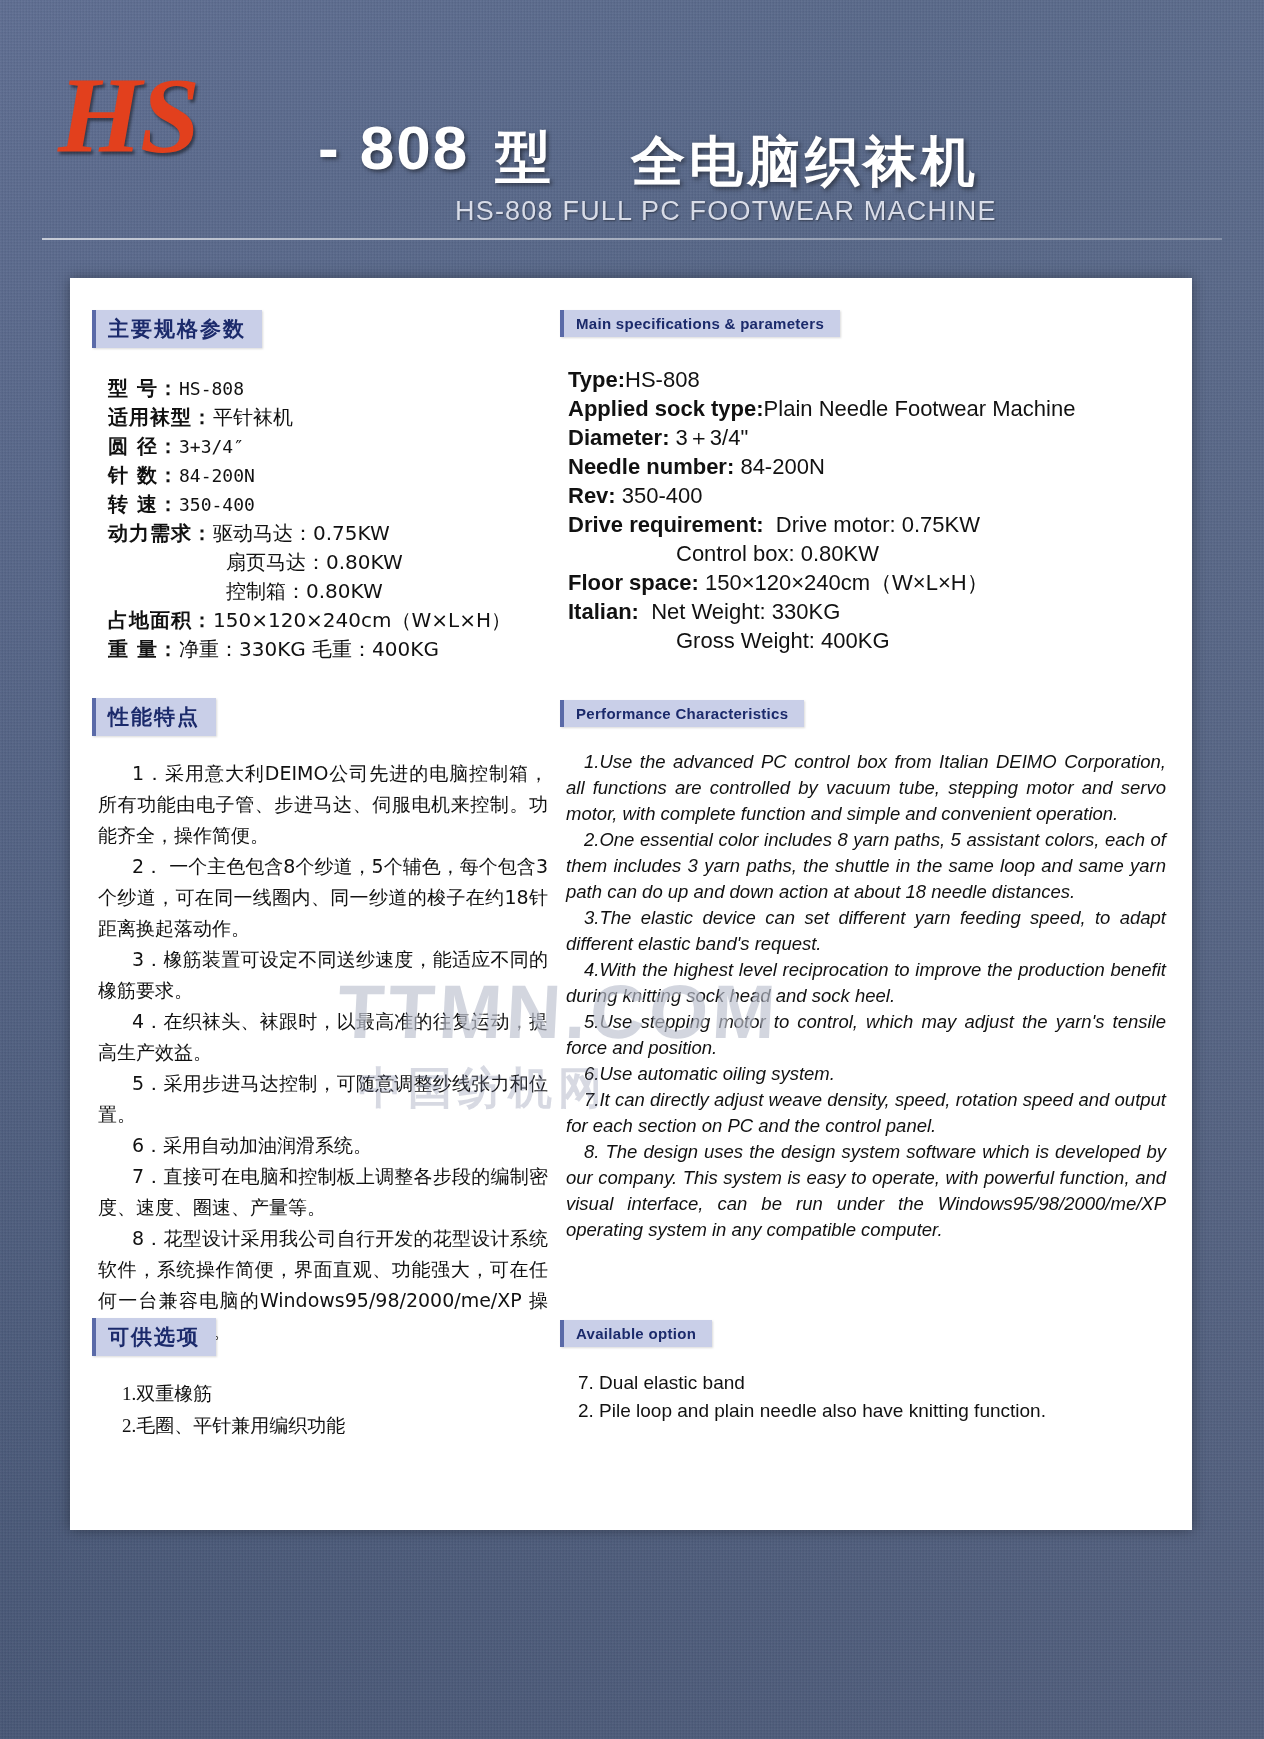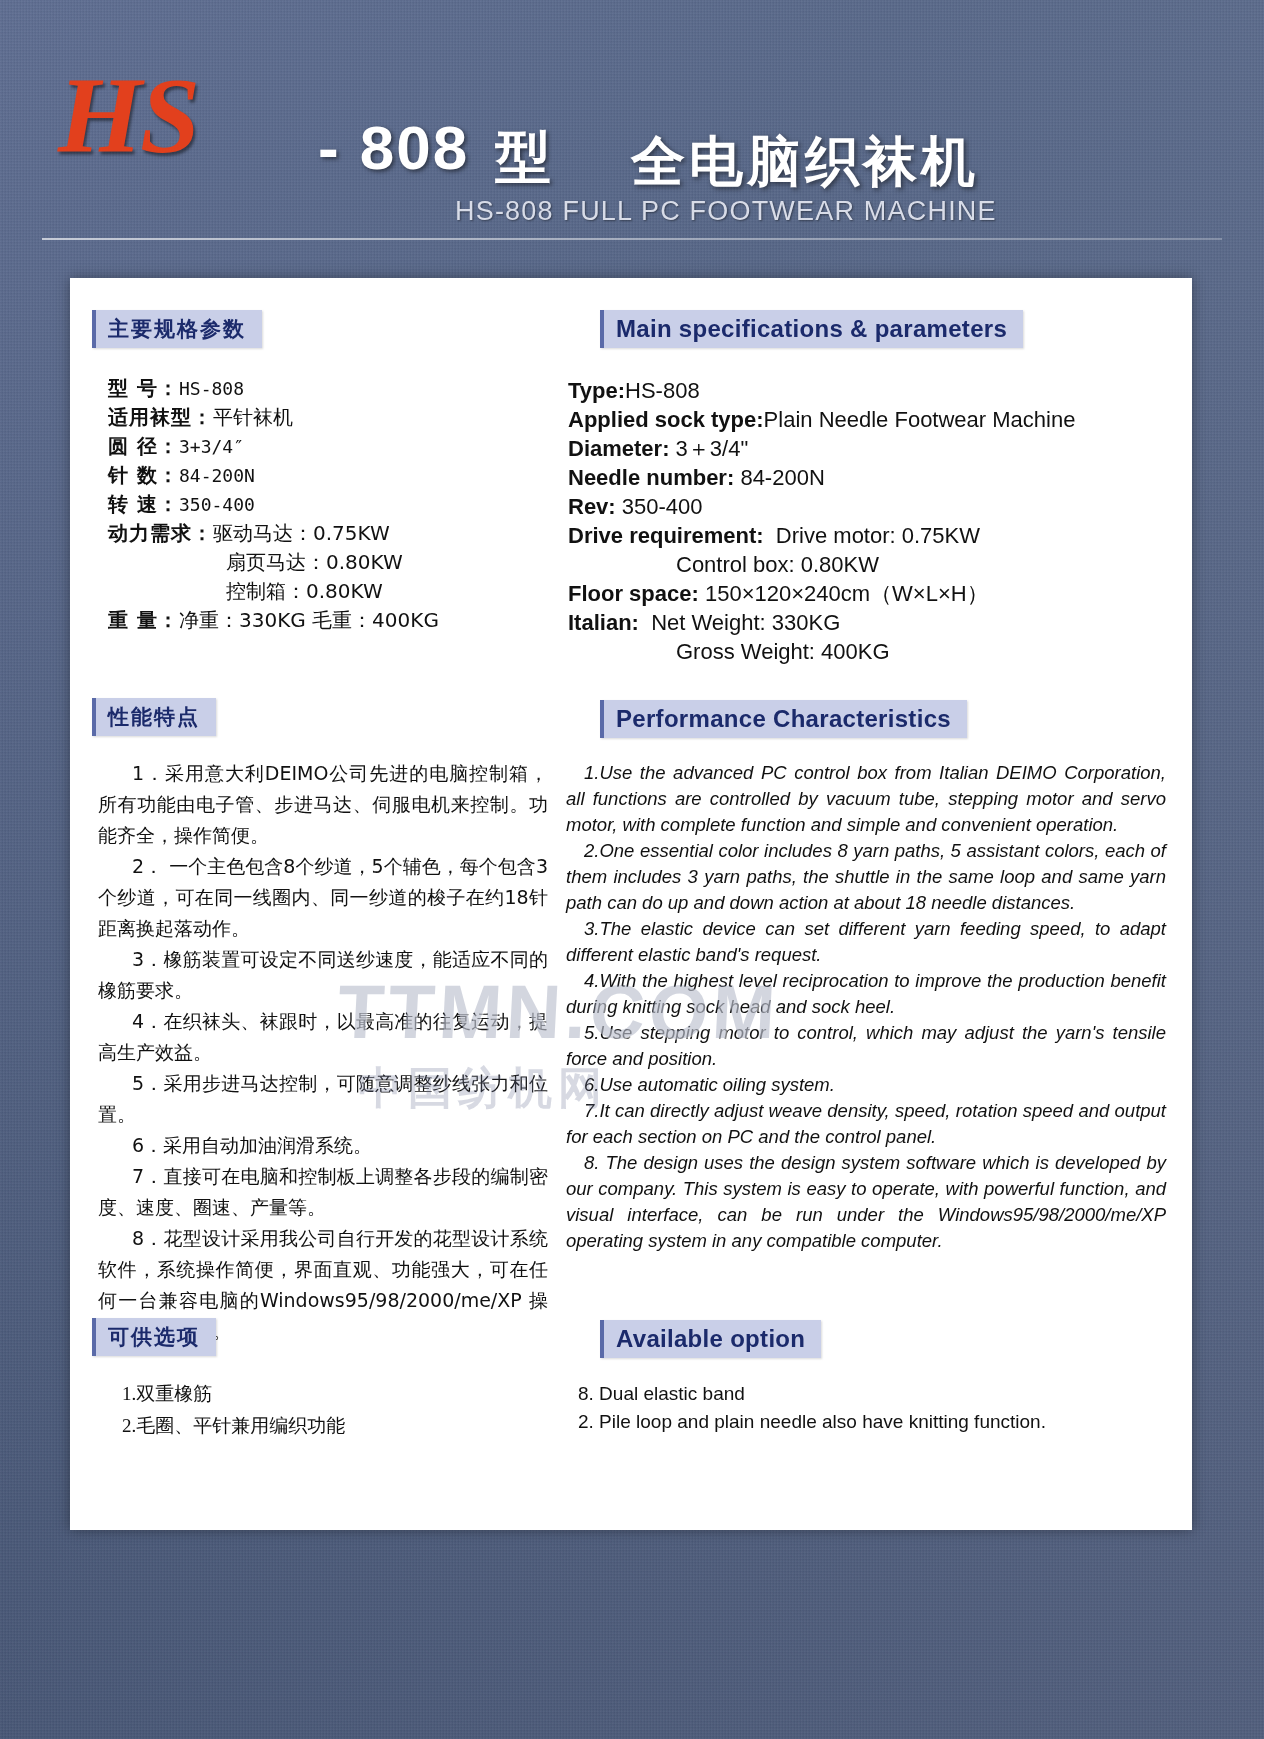--- a/index.html
+++ b/index.html
@@ -118,23 +118,22 @@
     color: #1b2a6b;
     box-shadow: 1px 1px 2px rgba(0,0,0,0.15);
   }
   .sec-head.cn {
     font-family: Liberation Mono, monospace;
     font-size: 21px;
     letter-spacing: 2px;
   }
   .sec-head.en {
     font-family: "Liberation Sans", sans-serif;
-    font-size: 24px;
+    font-size: 15px;
     letter-spacing: 0.3px;
-    margin-left: 40px;
   }
 
   
   .spec-cn {
     font-family: "DejaVu Sans", sans-serif;
     font-size: 20px;
     color: #111;
     line-height: 29px;
   }
   .spec-cn .row { white-space: nowrap; }
@@ -220,20 +219,21 @@
       <div class="sec-head cn">主要规格参数</div>
       <div class="spec-cn" style="margin-top:26px; padding-left:16px;">
         <div class="row"><span class="k">型    号：</span><span class="v">HS-808</span></div>
         <div class="row"><span class="k">适用袜型：</span><span>平针袜机</span></div>
         <div class="row"><span class="k">圆    径：</span><span class="v">3+3/4″</span></div>
         <div class="row"><span class="k">针    数：</span><span class="v">84-200N</span></div>
         <div class="row"><span class="k">转    速：</span><span class="v">350-400</span></div>
         <div class="row"><span class="k">动力需求：</span><span>驱动马达：0.75KW</span></div>
         <div class="row indent"><span>扇页马达：0.80KW</span></div>
         <div class="row indent"><span>控制箱：0.80KW</span></div>
+        <div class="row"><span class="k">占地面积：</span><span>150×120×240cm（W×L×H）</span></div>
         <div class="row"><span class="k">重    量：</span><span>净重：330KG        毛重：400KG</span></div>
       </div>
     </div>
 
     <div class="col-right" style="top:32px;">
       <div class="sec-head en">Main specifications &amp; parameters</div>
       <div class="spec-en" style="margin-top:28px; padding-left:8px;">
         <div><span class="k">Type:</span><span>HS-808</span></div>
         <div><span class="k">Applied sock type:</span><span>Plain Needle Footwear Machine</span></div>
         <div><span class="k">Diameter:</span>&nbsp;<span>3＋3/4"</span></div>
@@ -279,21 +279,21 @@
       <div class="sec-head cn">可供选项</div>
       <div class="opt-cn" style="margin-top:22px;">
         <div>1.双重橡筋</div>
         <div>2.毛圈、平针兼用编织功能</div>
       </div>
     </div>
 
     <div class="col-right" style="top:1042px;">
       <div class="sec-head en">Available option</div>
       <div class="opt-en" style="margin-top:22px; width:470px;">
-        <div>8. Dual elastic band</div>
+        <div>7. Dual elastic band</div>
         <div>2. Pile loop and plain needle also have knitting function.</div>
       </div>
     </div>
 
     <div class="wm">
       <div class="wm-main">TTMN.COM</div>
       <div class="wm-sub">中国纺机网</div>
     </div>
 
   </div>

